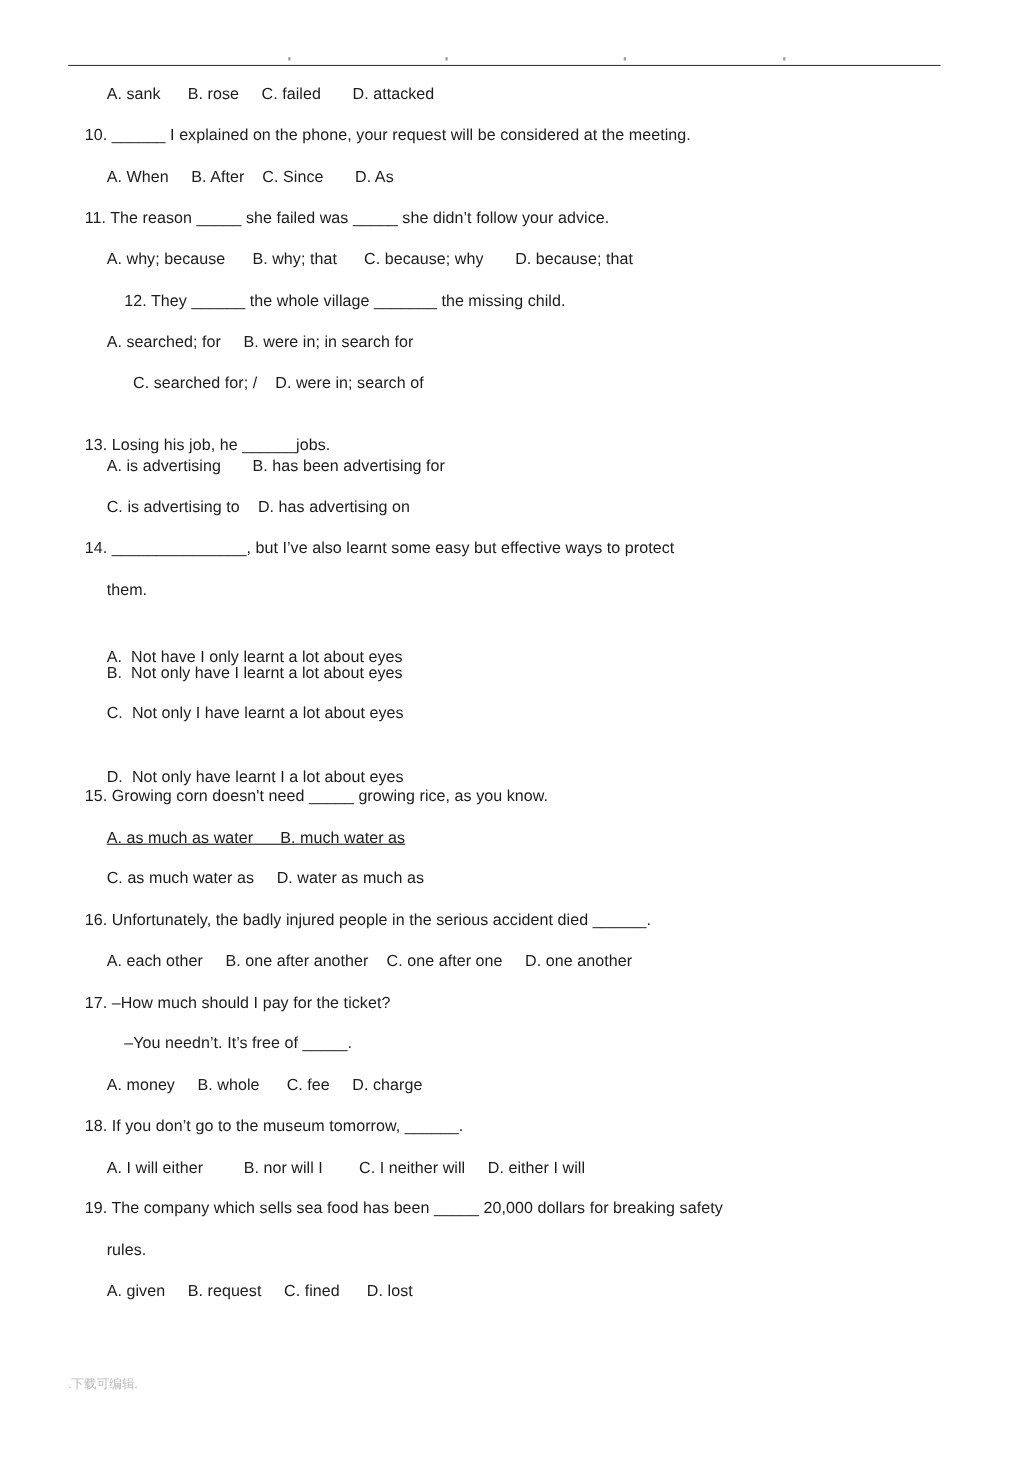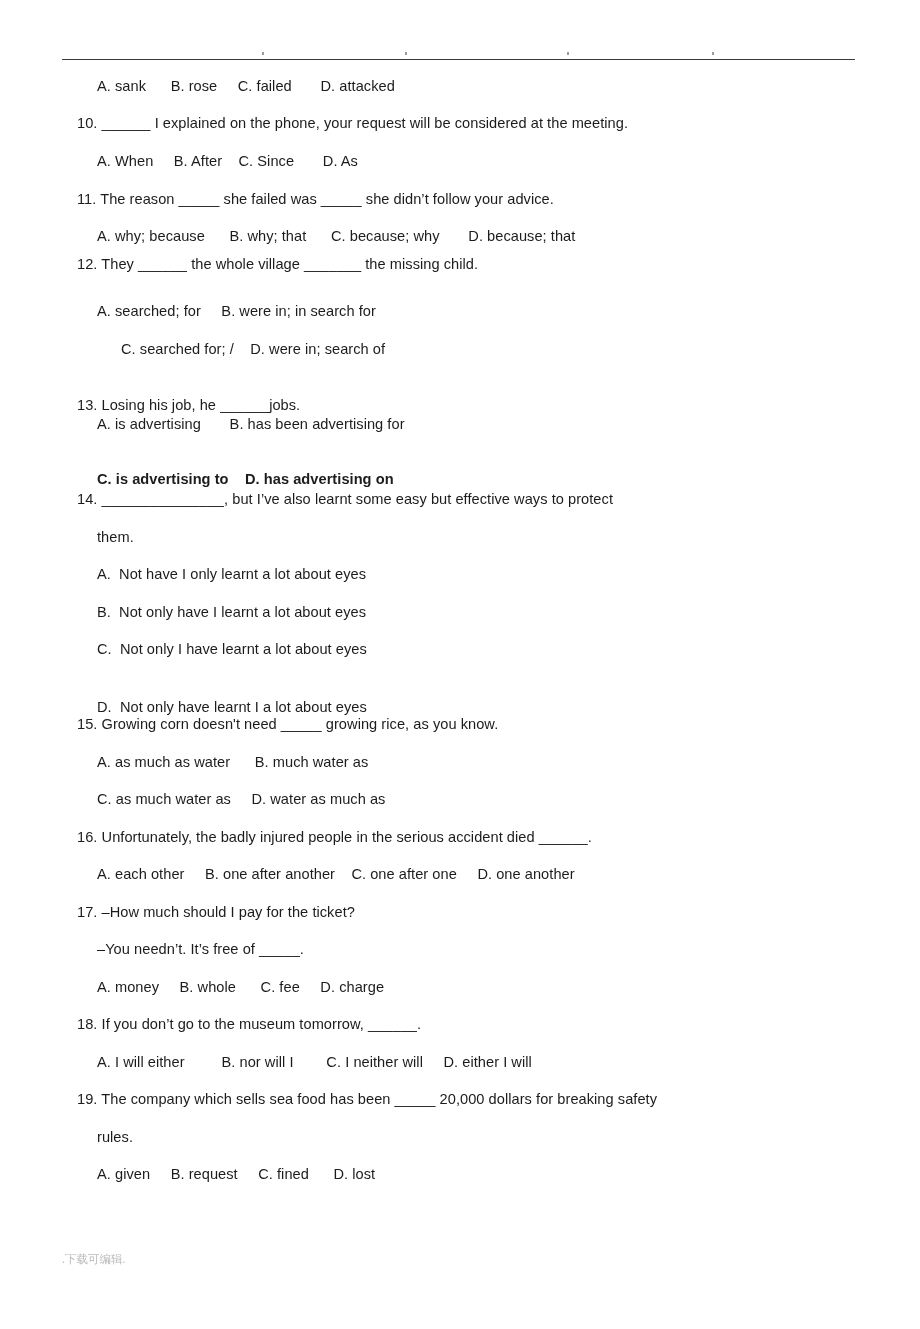--- a/index.html
+++ b/index.html
@@ -104,39 +104,39 @@
       </div>
     <div class="header-rule"></div>
   </div>
 
   <div class="doc">
       <div class="line opt" style="top: 77px;">A. sank      B. rose     C. failed       D. attacked</div>
       <div class="line q" style="top: 114px;">10. ______ I explained on the phone, your request will be considered at the meeting.</div>
       <div class="line opt" style="top: 152px;">A. When     B. After    C. Since       D. As</div>
       <div class="line q" style="top: 190px;">11. The reason _____ she failed was _____ she didn’t follow your advice.</div>
       <div class="line opt" style="top: 227px;">A. why; because      B. why; that      C. because; why       D. because; that</div>
-      <div class="line q" style="top: 255px;">12. They ______ the whole village _______ the missing child.</div>
+      <div class="line q" style="top: 265px; margin-left: 36px;">12. They ______ the whole village _______ the missing child.</div>
       <div class="line opt" style="top: 302px;">A. searched; for     B. were in; in search for</div>
       <div class="line opt" style="top: 340px; margin-left: 24px;">C. searched for; /    D. were in; search of</div>
       <div class="line q" style="top: 396px;">13. Losing his job, he ______jobs.</div>
       <div class="line opt" style="top: 415px;">A. is advertising       B. has been advertising for</div>
-      <div class="line opt" style="top: 470px; font-weight: bold;">C. is advertising to    D. has advertising on</div>
+      <div class="line opt" style="top: 452px;">C. is advertising to    D. has advertising on</div>
       <div class="line q" style="top: 490px;">14. _______________, but I’ve also learnt some easy but effective ways to protect</div>
       <div class="line cont" style="top: 528px;">them.</div>
-      <div class="line opt" style="top: 565px;">A.  Not have I only learnt a lot about eyes</div>
+      <div class="line opt" style="top: 589px;">A.  Not have I only learnt a lot about eyes</div>
       <div class="line opt" style="top: 603px;">B.  Not only have I learnt a lot about eyes</div>
       <div class="line opt" style="top: 640px;">C.  Not only I have learnt a lot about eyes</div>
       <div class="line opt" style="top: 678px; margin-top: 20px;">D.  Not only have learnt I a lot about eyes</div>
       <div class="line q" style="top: 715px;">15. Growing corn doesn't need _____ growing rice, as you know.</div>
-      <div class="line opt" style="top: 753px;">A. as much as water      B. much water as</div>
+      <div class="line opt" style="top: 753px; text-decoration: underline;">A. as much as water      B. much water as</div>
       <div class="line opt" style="top: 790px;">C. as much water as     D. water as much as</div>
       <div class="line q" style="top: 828px;">16. Unfortunately, the badly injured people in the serious accident died ______.</div>
       <div class="line opt" style="top: 865px;">A. each other     B. one after another    C. one after one     D. one another</div>
       <div class="line q" style="top: 903px;">17. –How much should I pay for the ticket?</div>
-      <div class="line cont" style="top: 940px;">–You needn’t. It’s free of _____.</div>
+      <div class="line cont" style="top: 940px; margin-left: 16px;">–You needn’t. It’s free of _____.</div>
       <div class="line opt" style="top: 978px;">A. money     B. whole      C. fee     D. charge</div>
       <div class="line q" style="top: 1015px;">18. If you don’t go to the museum tomorrow, ______.</div>
       <div class="line opt" style="top: 1053px;">A. I will either         B. nor will I        C. I neither will     D. either I will</div>
       <div class="line q" style="top: 1090px;">19. The company which sells sea food has been _____ 20,000 dollars for breaking safety</div>
       <div class="line cont" style="top: 1128px;">rules.</div>
       <div class="line opt" style="top: 1165px;">A. given     B. request     C. fined      D. lost</div>
     </div>
 
   <div class="footer">.下载可编辑.</div>
 

